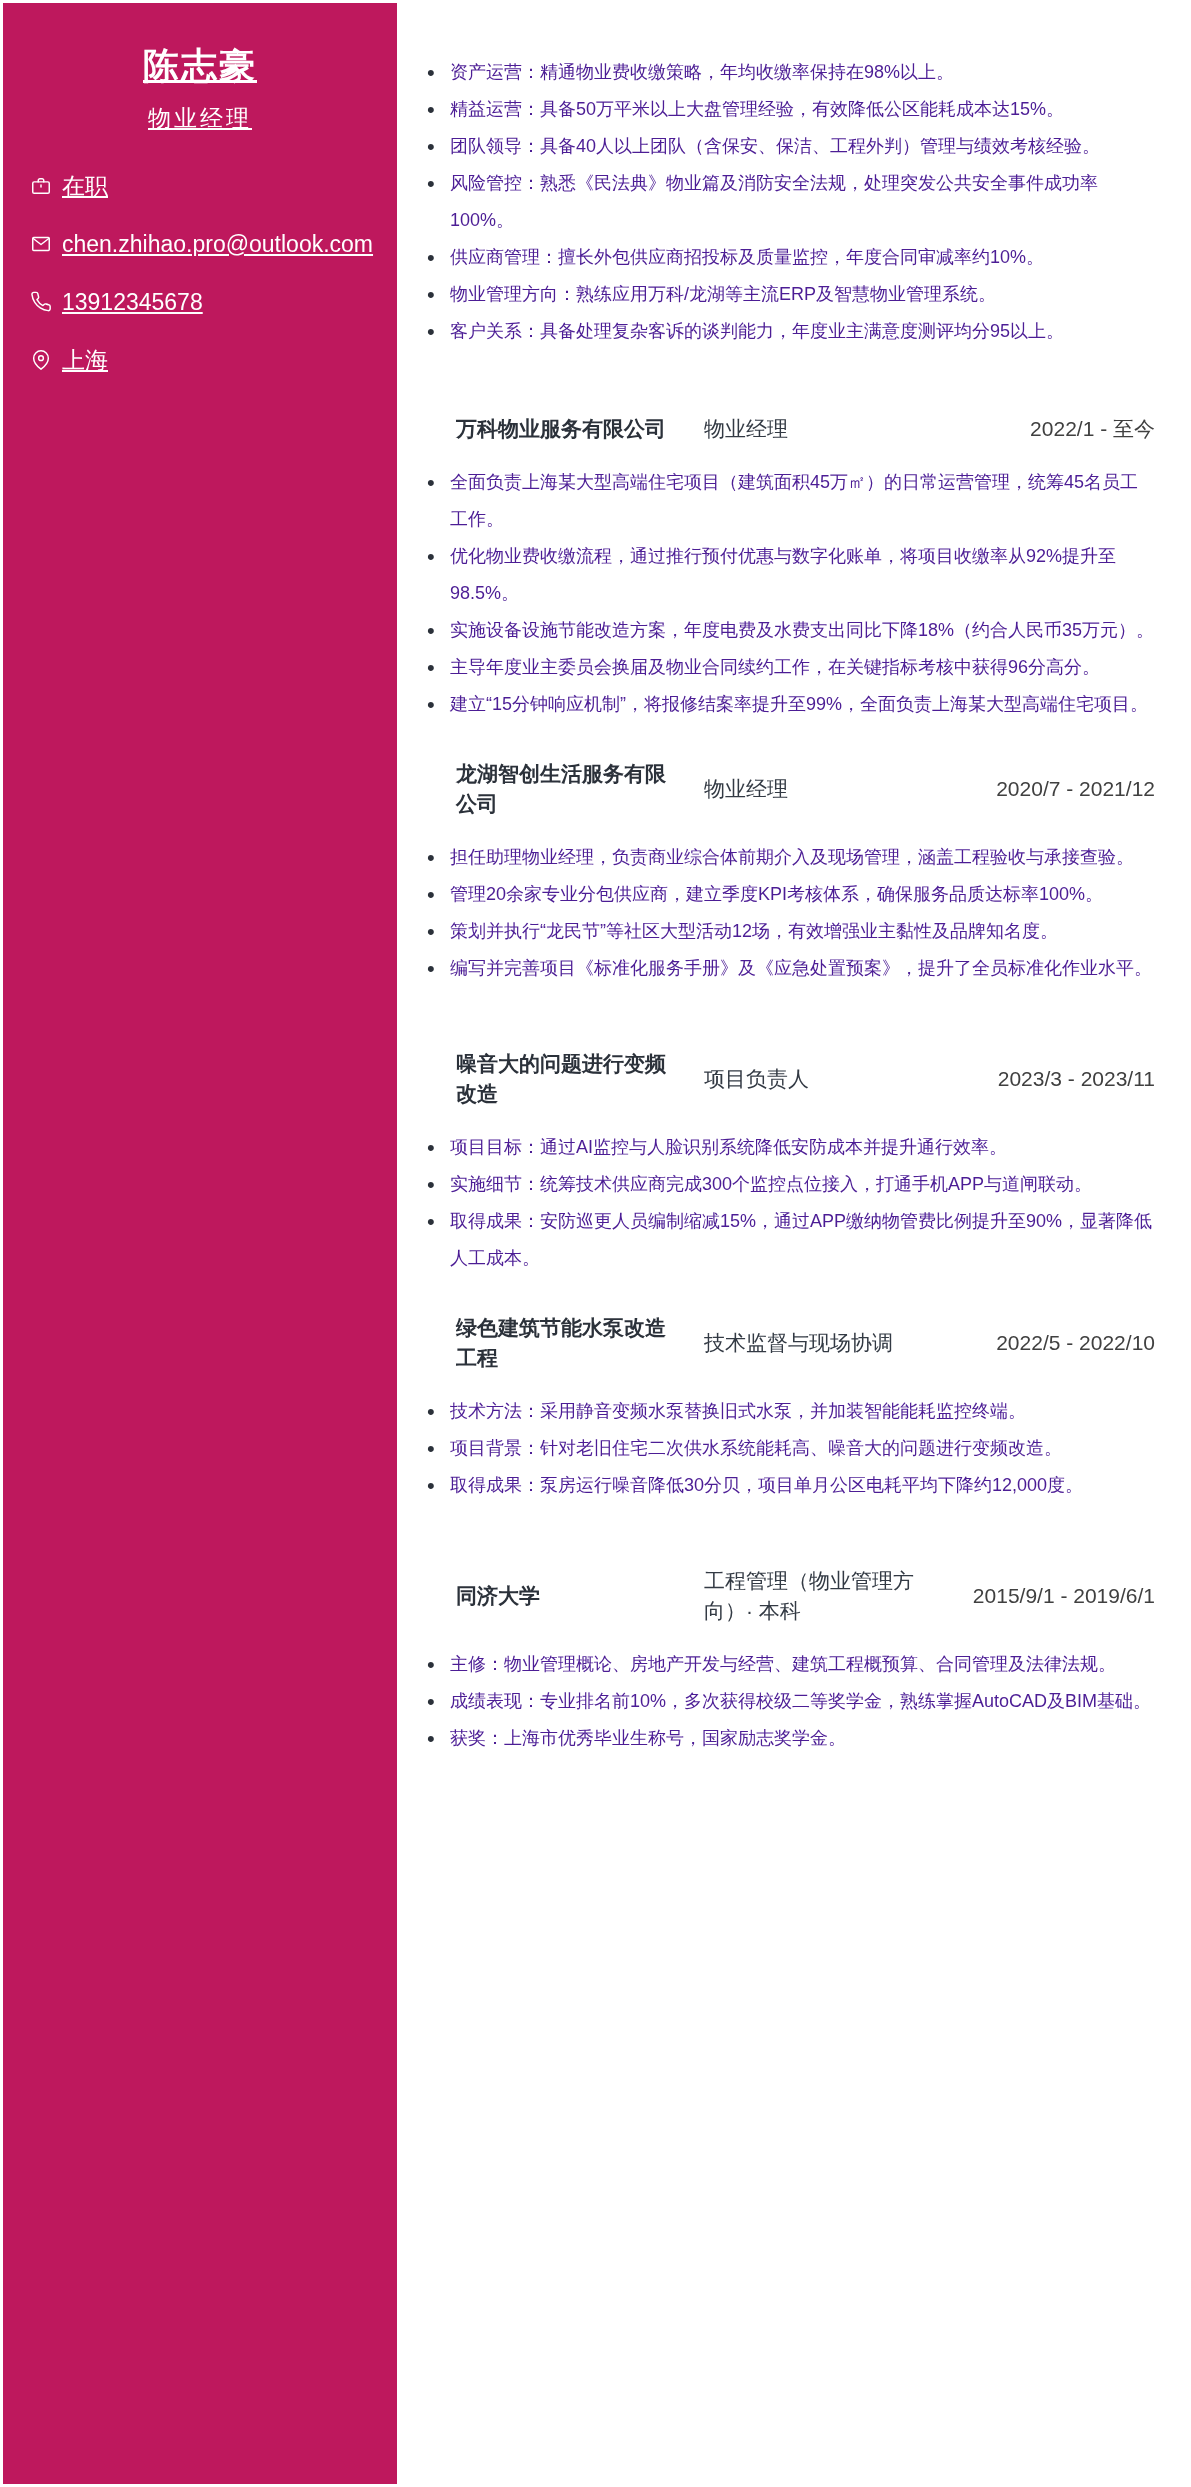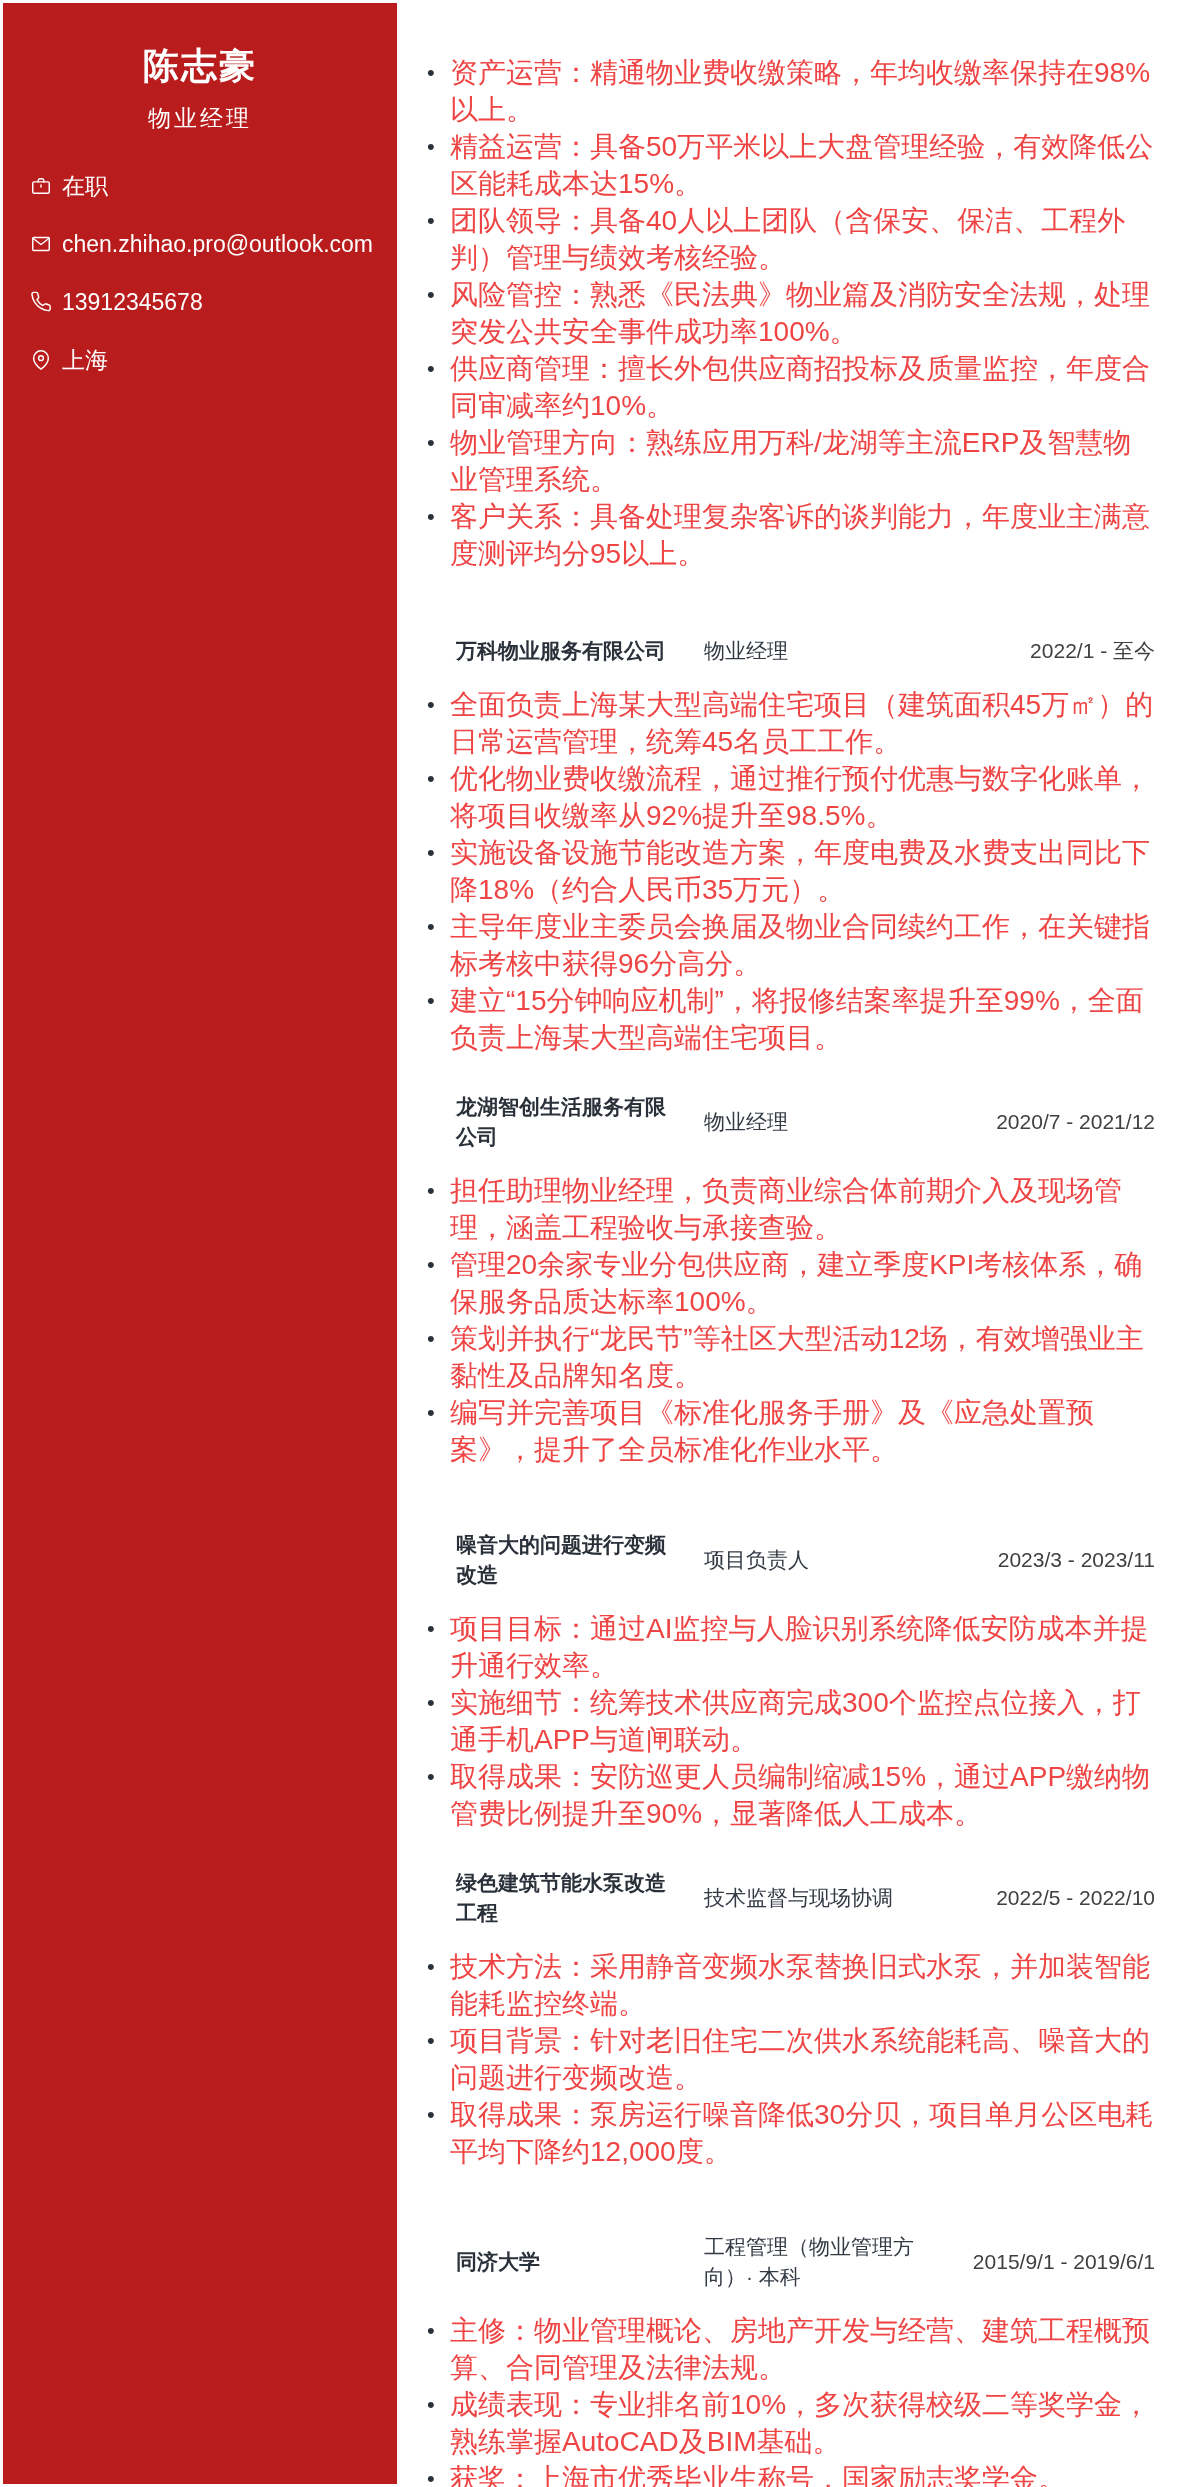--- a/index.html
+++ b/index.html
@@ -16,23 +16,24 @@
     overflow: hidden;
   }
 
   
   .sidebar {
     position: absolute;
     left: 3px;
     top: 3px;
     bottom: 3px;
     width: 394px;
-    background: #b91c1c;
+    background: #be185d;
     color: #ffffff;
     padding: 40px 0 0 0;
+    text-decoration: underline;
   }
   .sidebar .name {
     text-align: center;
     font-size: 36px;
     font-weight: 700;
     letter-spacing: 2px;
     line-height: 46px;
   }
   .sidebar .job-title {
     text-align: center;
@@ -65,23 +66,23 @@
 
   
   .main {
     margin-left: 397px;
     padding: 54px 36px 40px 27px;
   }
   ul.bullets { list-style: none; }
   ul.bullets li {
     position: relative;
     padding-left: 26px;
-    font-size: 28px;
+    font-size: 18px;
     line-height: 37px;
-    color: #ef4444;
+    color: #4c1d95;
   }
   ul.bullets li::before {
     content: "\2022";
     position: absolute;
     left: 3px;
     top: 0;
     font-size: 22px;
     color: #2b313a;
   }
   .summary { margin-bottom: 64px; }

